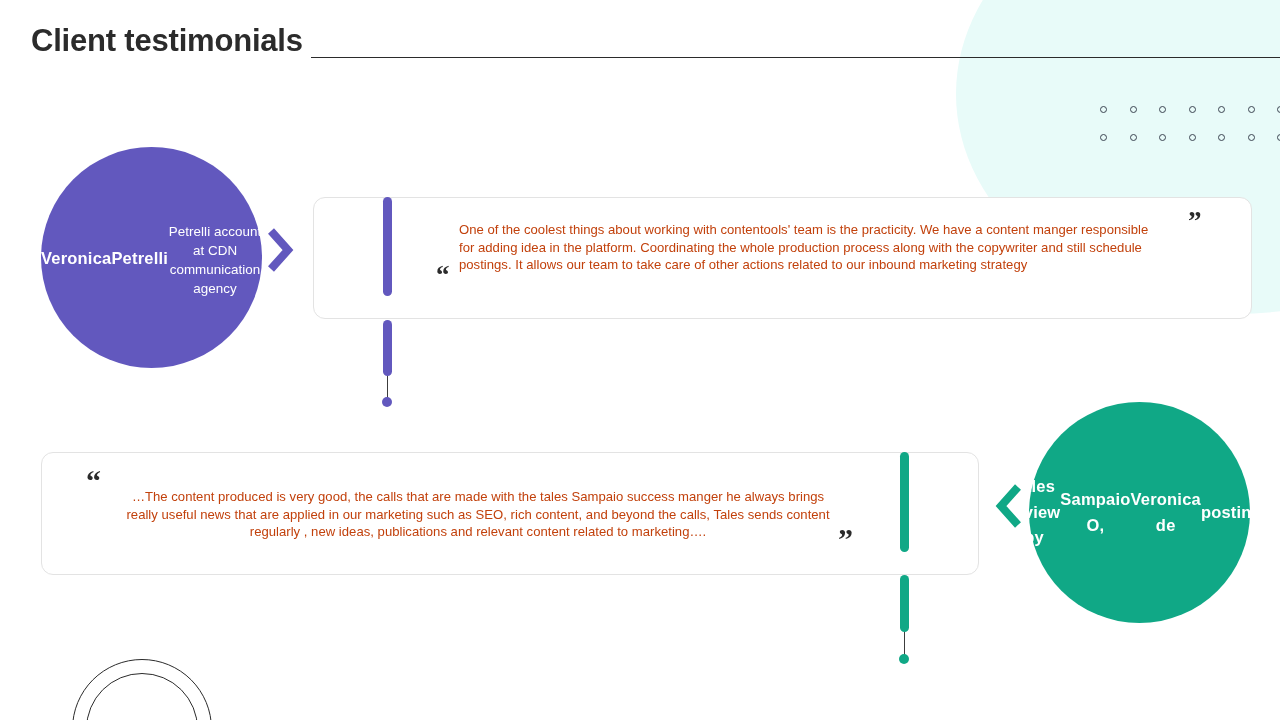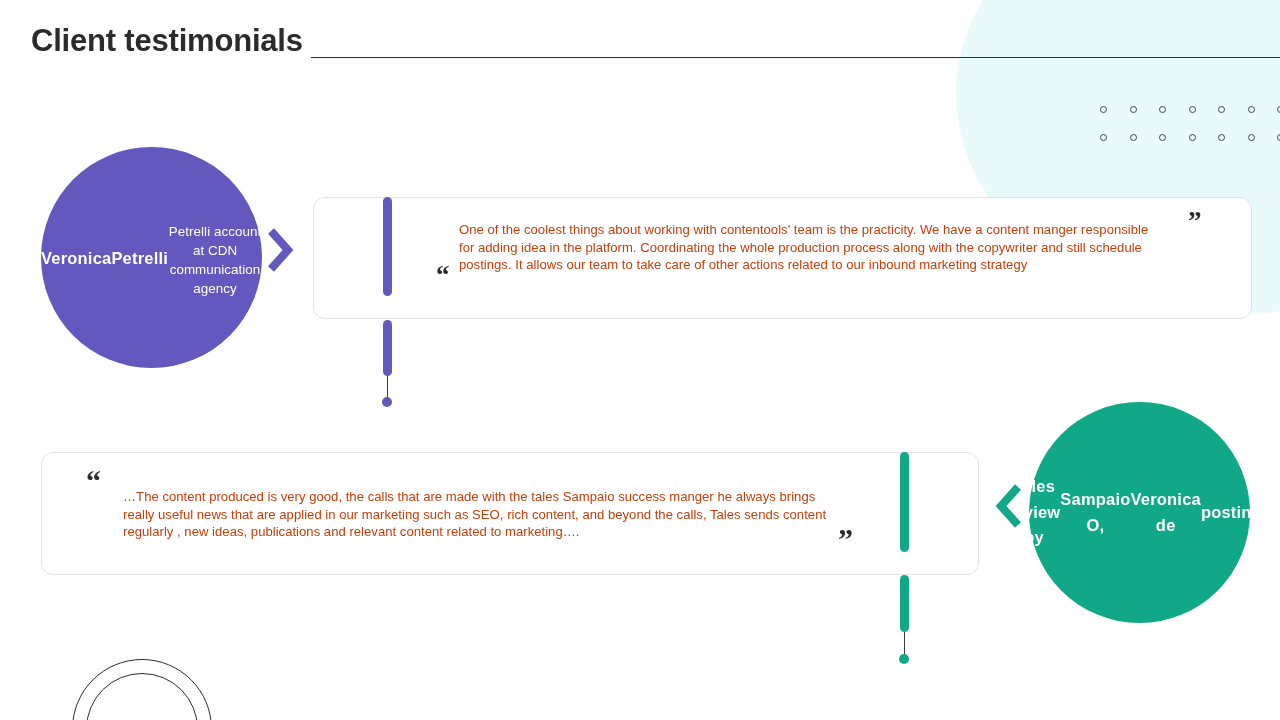--- a/index.html
+++ b/index.html
@@ -247,20 +247,21 @@
   }
   .quote-text-1 {
     left: 459px;
     top: 221px;
     width: 700px;
   }
   .quote-text-2 {
     left: 123px;
     top: 488px;
     width: 710px;
+    text-align: center;
   }
 
   .qmark {
     position: absolute;
     color: #2b2b2b;
     font-family: "Liberation Serif", serif;
     font-weight: 700;
     z-index: 6;
     line-height: 1;
     user-select: none;

